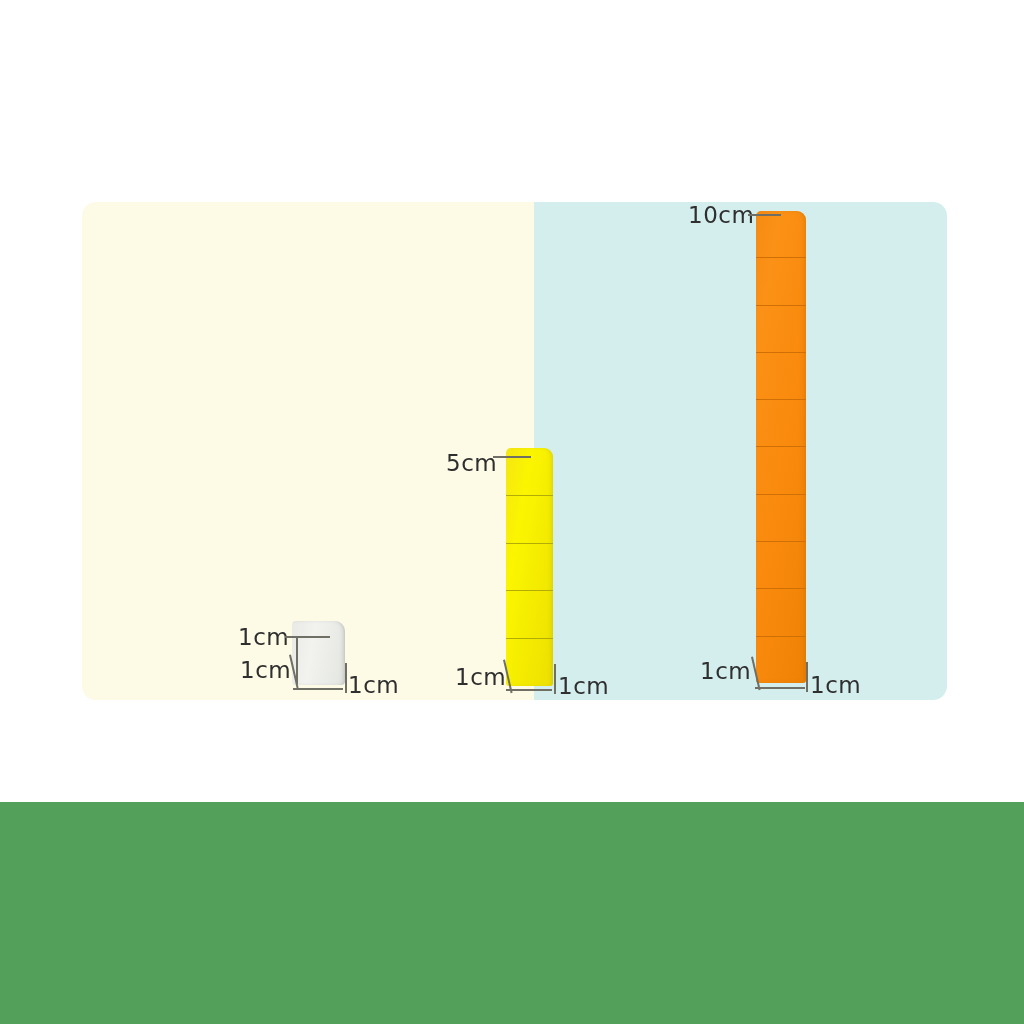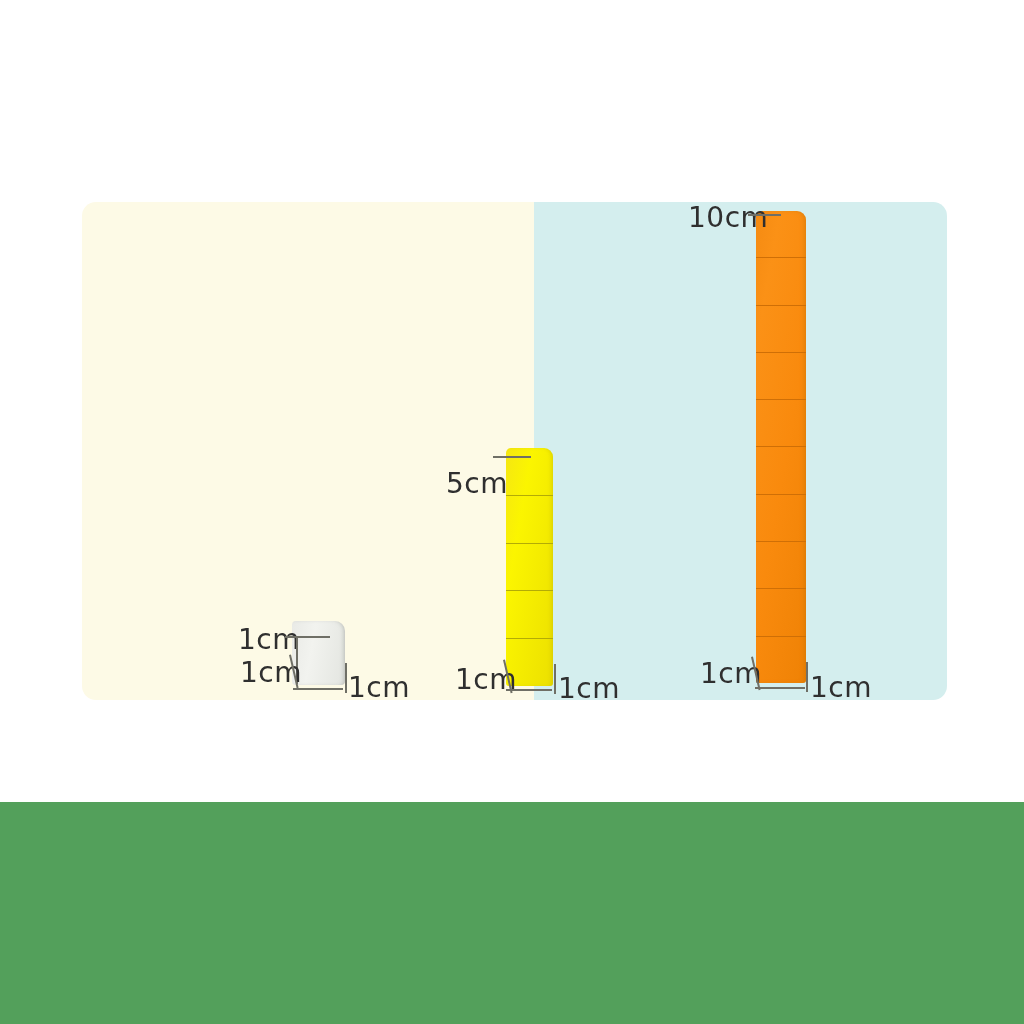--- a/index.html
+++ b/index.html
@@ -95,21 +95,21 @@
     border-radius: 5px 9px 3px 3px;
     box-shadow: inset -3px 0 5px -2px rgba(190,110,0,0.5);
   }
   #block-orange .seg { border-bottom: 1px solid #cf6f06; }
   #block-orange .seg:last-child { border-bottom: none; }
 
   
   .dim-label {
     position: absolute;
     color: #2f2f2f;
-    font-size: 28px;
+    font-size: 23px;
     line-height: 1;
     letter-spacing: 0.5px;
     white-space: nowrap;
   }
   .dim-line-h {
     position: absolute;
     height: 0;
     border-top: 2px solid #6f6f66;
   }
   .dim-line-v {
@@ -146,21 +146,21 @@
   <div class="dim-line-v" style="left:345px; top:663px; height:30px;"></div>
   <div class="dim-label" style="left:348px; top:674px;">1cm</div>
 
   <div class="tower" id="block-yellow">
     <div class="seg"></div>
     <div class="seg"></div>
     <div class="seg"></div>
     <div class="seg"></div>
     <div class="seg"></div>
   </div>
-  <div class="dim-label" style="left:446px; top:470px;">5cm</div>
+  <div class="dim-label" style="left:446px; top:452px;">5cm</div>
   <div class="dim-line-h" style="left:493px; top:456px; width:38px;"></div>
   <div class="dim-label" style="left:455px; top:666px;">1cm</div>
   <div class="dim-line-slant" style="left:503px; top:660px; height:34px; transform:rotate(-13deg);"></div>
   <div class="dim-line-h" style="left:506px; top:689px; width:46px;"></div>
   <div class="dim-line-v" style="left:554px; top:664px; height:30px;"></div>
   <div class="dim-label" style="left:558px; top:675px;">1cm</div>
 
   <div class="tower" id="block-orange">
     <div class="seg"></div>
     <div class="seg"></div>

